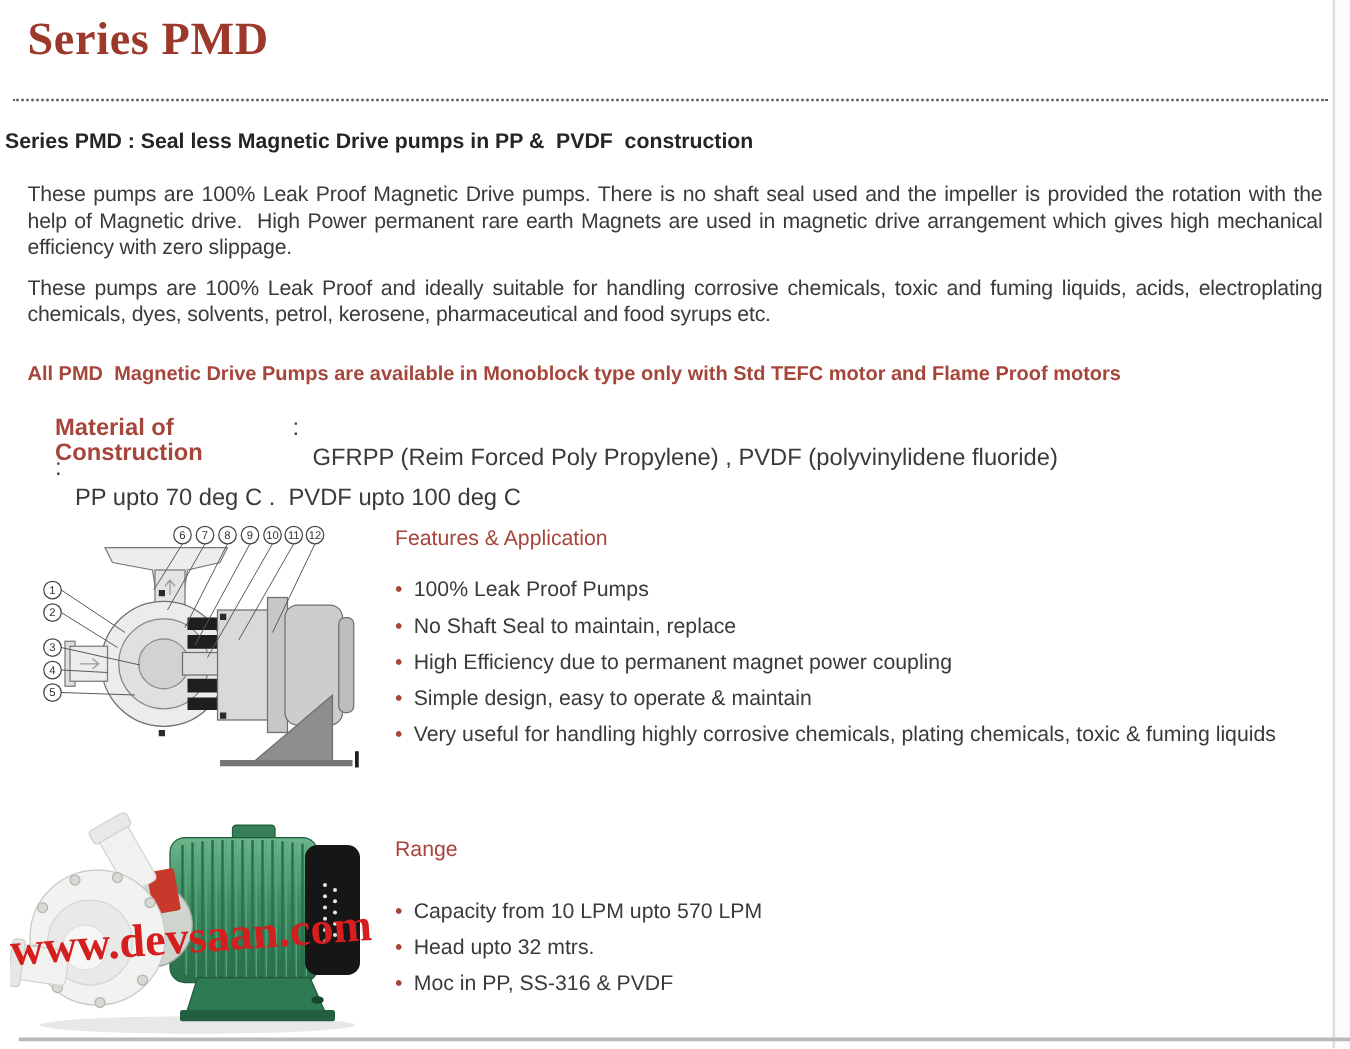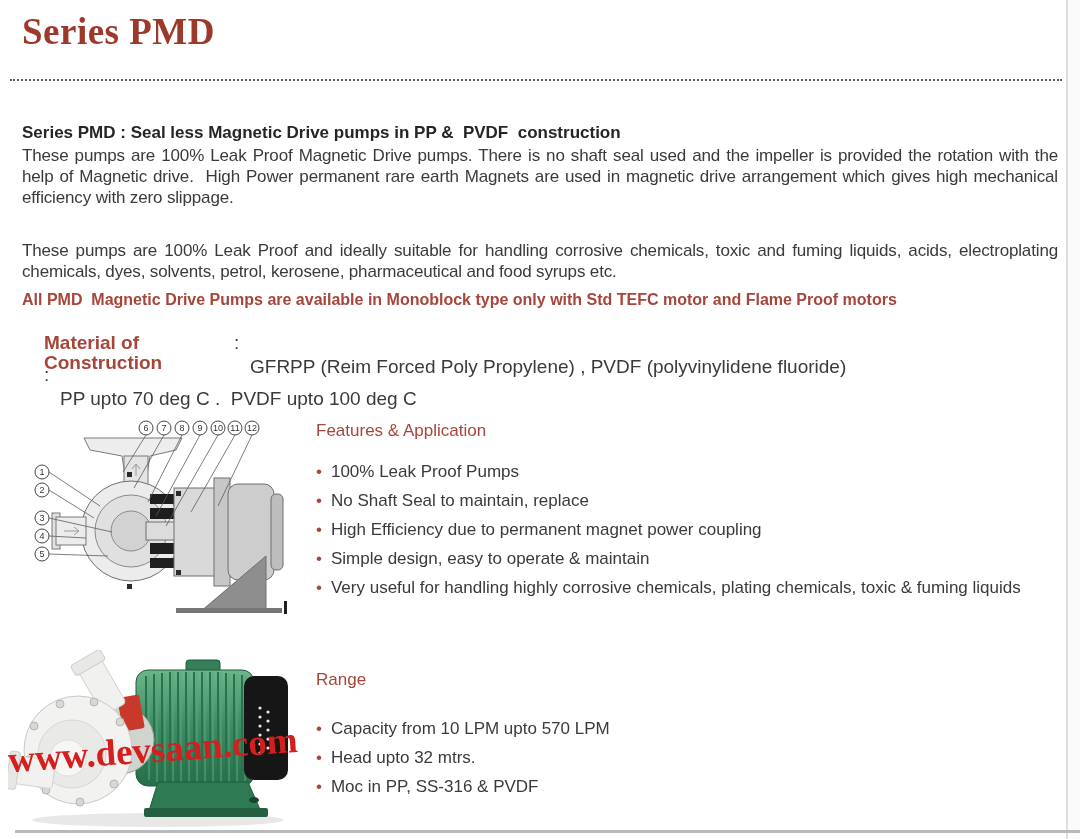--- a/index.html
+++ b/index.html
@@ -6,25 +6,25 @@
   .page{
     position:relative;width:1080px;height:839px;background:#ffffff;
     font-family:"Liberation Sans",sans-serif;color:#3a3a3a;overflow:hidden;padding-left:39px;
   }
   .abs{position:absolute;}
   .page-title{
     left:22px;top:10px;font-family:"Liberation Serif",serif;
     font-size:37px;font-weight:700;color:#9c392a;letter-spacing:.5px;
   }
   .title-divider{left:10px;top:79px;width:1052px;height:0;border-top:2px dotted #5a5a5a;}
-  .subheading{left:22px;top:103px;width:1036px;font-size:17px;font-weight:700;color:#252525;white-space:pre-wrap;margin-top:20px;}
+  .subheading{left:4px;top:103px;width:1036px;font-size:17px;font-weight:700;color:#252525;white-space:pre-wrap;}
   .para{left:22px;top:0;width:1036px;font-size:17px;line-height:21px;letter-spacing:-.15px;
         text-align:justify;color:#3a3a3a;white-space:pre-wrap;margin:0;}
   .para-1{top:145px;}
-  .para-2{top:240px;}
+  .para-2{top:220px;}
   .availability{left:22px;top:291px;width:1036px;font-size:16px;font-weight:700;color:#a6453a;white-space:pre-wrap;}
   .spec-row{left:44px;display:flex;font-size:19px;line-height:20px;}
   .spec-row-1{top:333px;}
   .spec-row-2{top:365px;}
   .spec-label{width:190px;font-weight:700;color:#a6453a;}
   .spec-colon{width:16px;color:#3a3a3a;}
   .spec-value{color:#3a3a3a;white-space:pre-wrap;margin-top:24px;}
   .section-heading{font-size:17px;font-weight:400;color:#a6453a;}
   .features{left:316px;top:421px;width:744px;}
   .features .bullets{margin-top:20px;}

